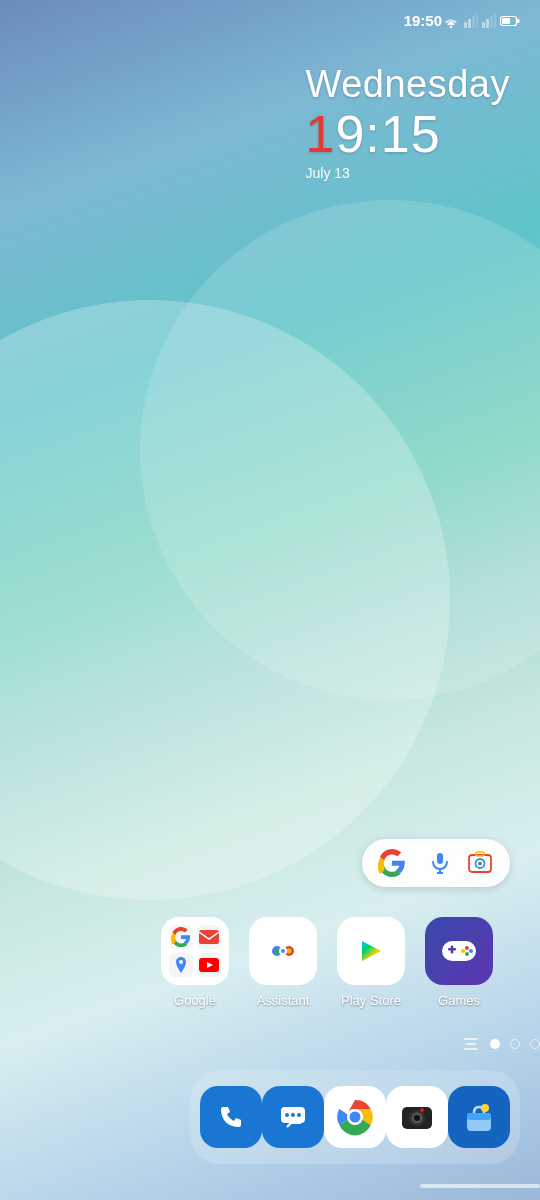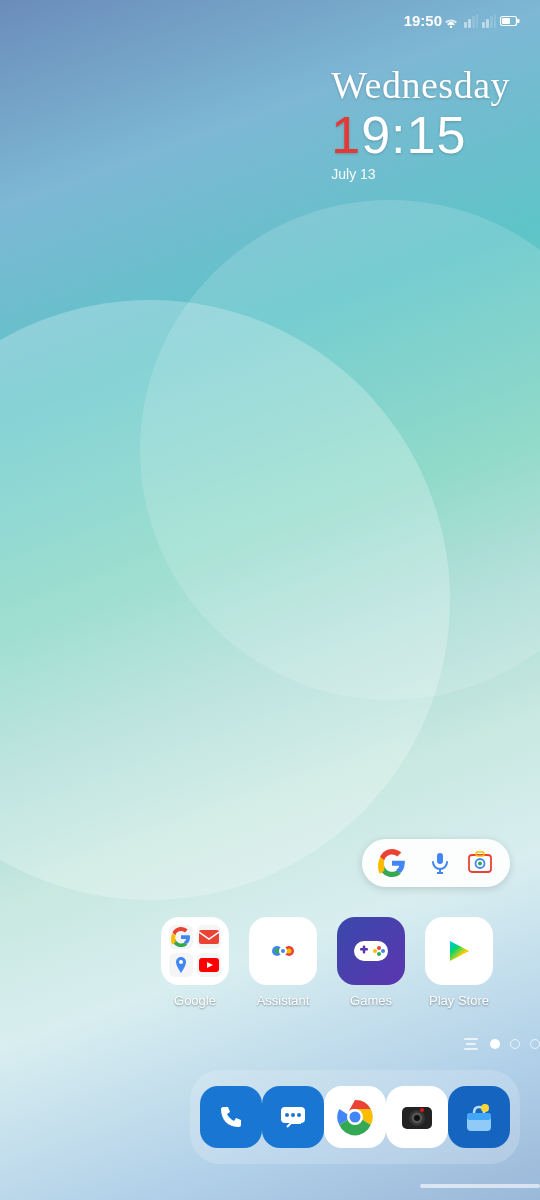--- a/index.html
+++ b/index.html
@@ -93,21 +93,20 @@
     #clock-area {
       padding: 30px 30px 10px;
       color: white;
     }
 
     #day-label {
       font-size: 38px;
       font-weight: 400;
       letter-spacing: 0.5px;
       text-shadow: 0 1px 3px rgba(0,0,0,0.2);
-      font-family: Liberation Serif, serif;
     }
 
     #time-label {
       font-size: 52px;
       font-weight: 300;
       letter-spacing: 1px;
       text-shadow: 0 1px 3px rgba(0,0,0,0.2);
       line-height: 1.1;
     }
 
@@ -460,56 +459,56 @@
             <circle cx="28" cy="22" r="2.5" fill="#FBBC05"></circle>
 
             <circle cx="22" cy="22" r="4" fill="white"></circle>
             <circle cx="22" cy="22" r="2" fill="#4285F4"></circle>
           </svg>
         </div>
         <span class="app-label">Assistant</span>
       </div>
 
       <div class="app-item">
-        <div class="app-icon games-icon-bg">
-          <svg width="38" height="28" viewBox="0 0 38 28" fill="none">
-
-            <rect x="2" y="4" width="34" height="20" rx="10" fill="white"></rect>
-
-            <rect x="8" y="11" width="8" height="2.5" rx="1" fill="#5C35B0"></rect>
-            <rect x="10.75" y="8.5" width="2.5" height="8" rx="1" fill="#5C35B0"></rect>
-
-            <circle cx="27" cy="11" r="2" fill="#EA4335"></circle>
-            <circle cx="31" cy="14" r="2" fill="#4285F4"></circle>
-            <circle cx="23" cy="14" r="2" fill="#FBBC05"></circle>
-            <circle cx="27" cy="17" r="2" fill="#34A853"></circle>
-          </svg>
-        </div>
-        <span class="app-label">Games</span>
-      </div>
-
-      <div class="app-item">
         <div class="app-icon playstore-icon-bg">
           <svg width="38" height="38" viewBox="0 0 38 38" fill="none">
             <rect width="38" height="38" rx="12" fill="white"></rect>
 
             <path d="M10 9L29 19L10 29V9Z" fill="url(#playGrad)"></path>
             <defs>
               <linearGradient id="playGrad" x1="10" y1="9" x2="29" y2="29" gradientUnits="userSpaceOnUse">
                 <stop offset="0%" stop-color="#00C2FF"></stop>
                 <stop offset="33%" stop-color="#00D56C"></stop>
                 <stop offset="66%" stop-color="#FFCE00"></stop>
                 <stop offset="100%" stop-color="#FF3D00"></stop>
               </linearGradient>
             </defs>
           </svg>
         </div>
         <span class="app-label">Play Store</span>
       </div>
 
+      <div class="app-item">
+        <div class="app-icon games-icon-bg">
+          <svg width="38" height="28" viewBox="0 0 38 28" fill="none">
+
+            <rect x="2" y="4" width="34" height="20" rx="10" fill="white"></rect>
+
+            <rect x="8" y="11" width="8" height="2.5" rx="1" fill="#5C35B0"></rect>
+            <rect x="10.75" y="8.5" width="2.5" height="8" rx="1" fill="#5C35B0"></rect>
+
+            <circle cx="27" cy="11" r="2" fill="#EA4335"></circle>
+            <circle cx="31" cy="14" r="2" fill="#4285F4"></circle>
+            <circle cx="23" cy="14" r="2" fill="#FBBC05"></circle>
+            <circle cx="27" cy="17" r="2" fill="#34A853"></circle>
+          </svg>
+        </div>
+        <span class="app-label">Games</span>
+      </div>
+
     </div>
   </div>
 
   <div id="page-indicators">
 
     <div class="page-indicator lines">
       <span style="width:14px;"></span>
       <span style="width:10px;"></span>
       <span style="width:14px;"></span>
     </div>

